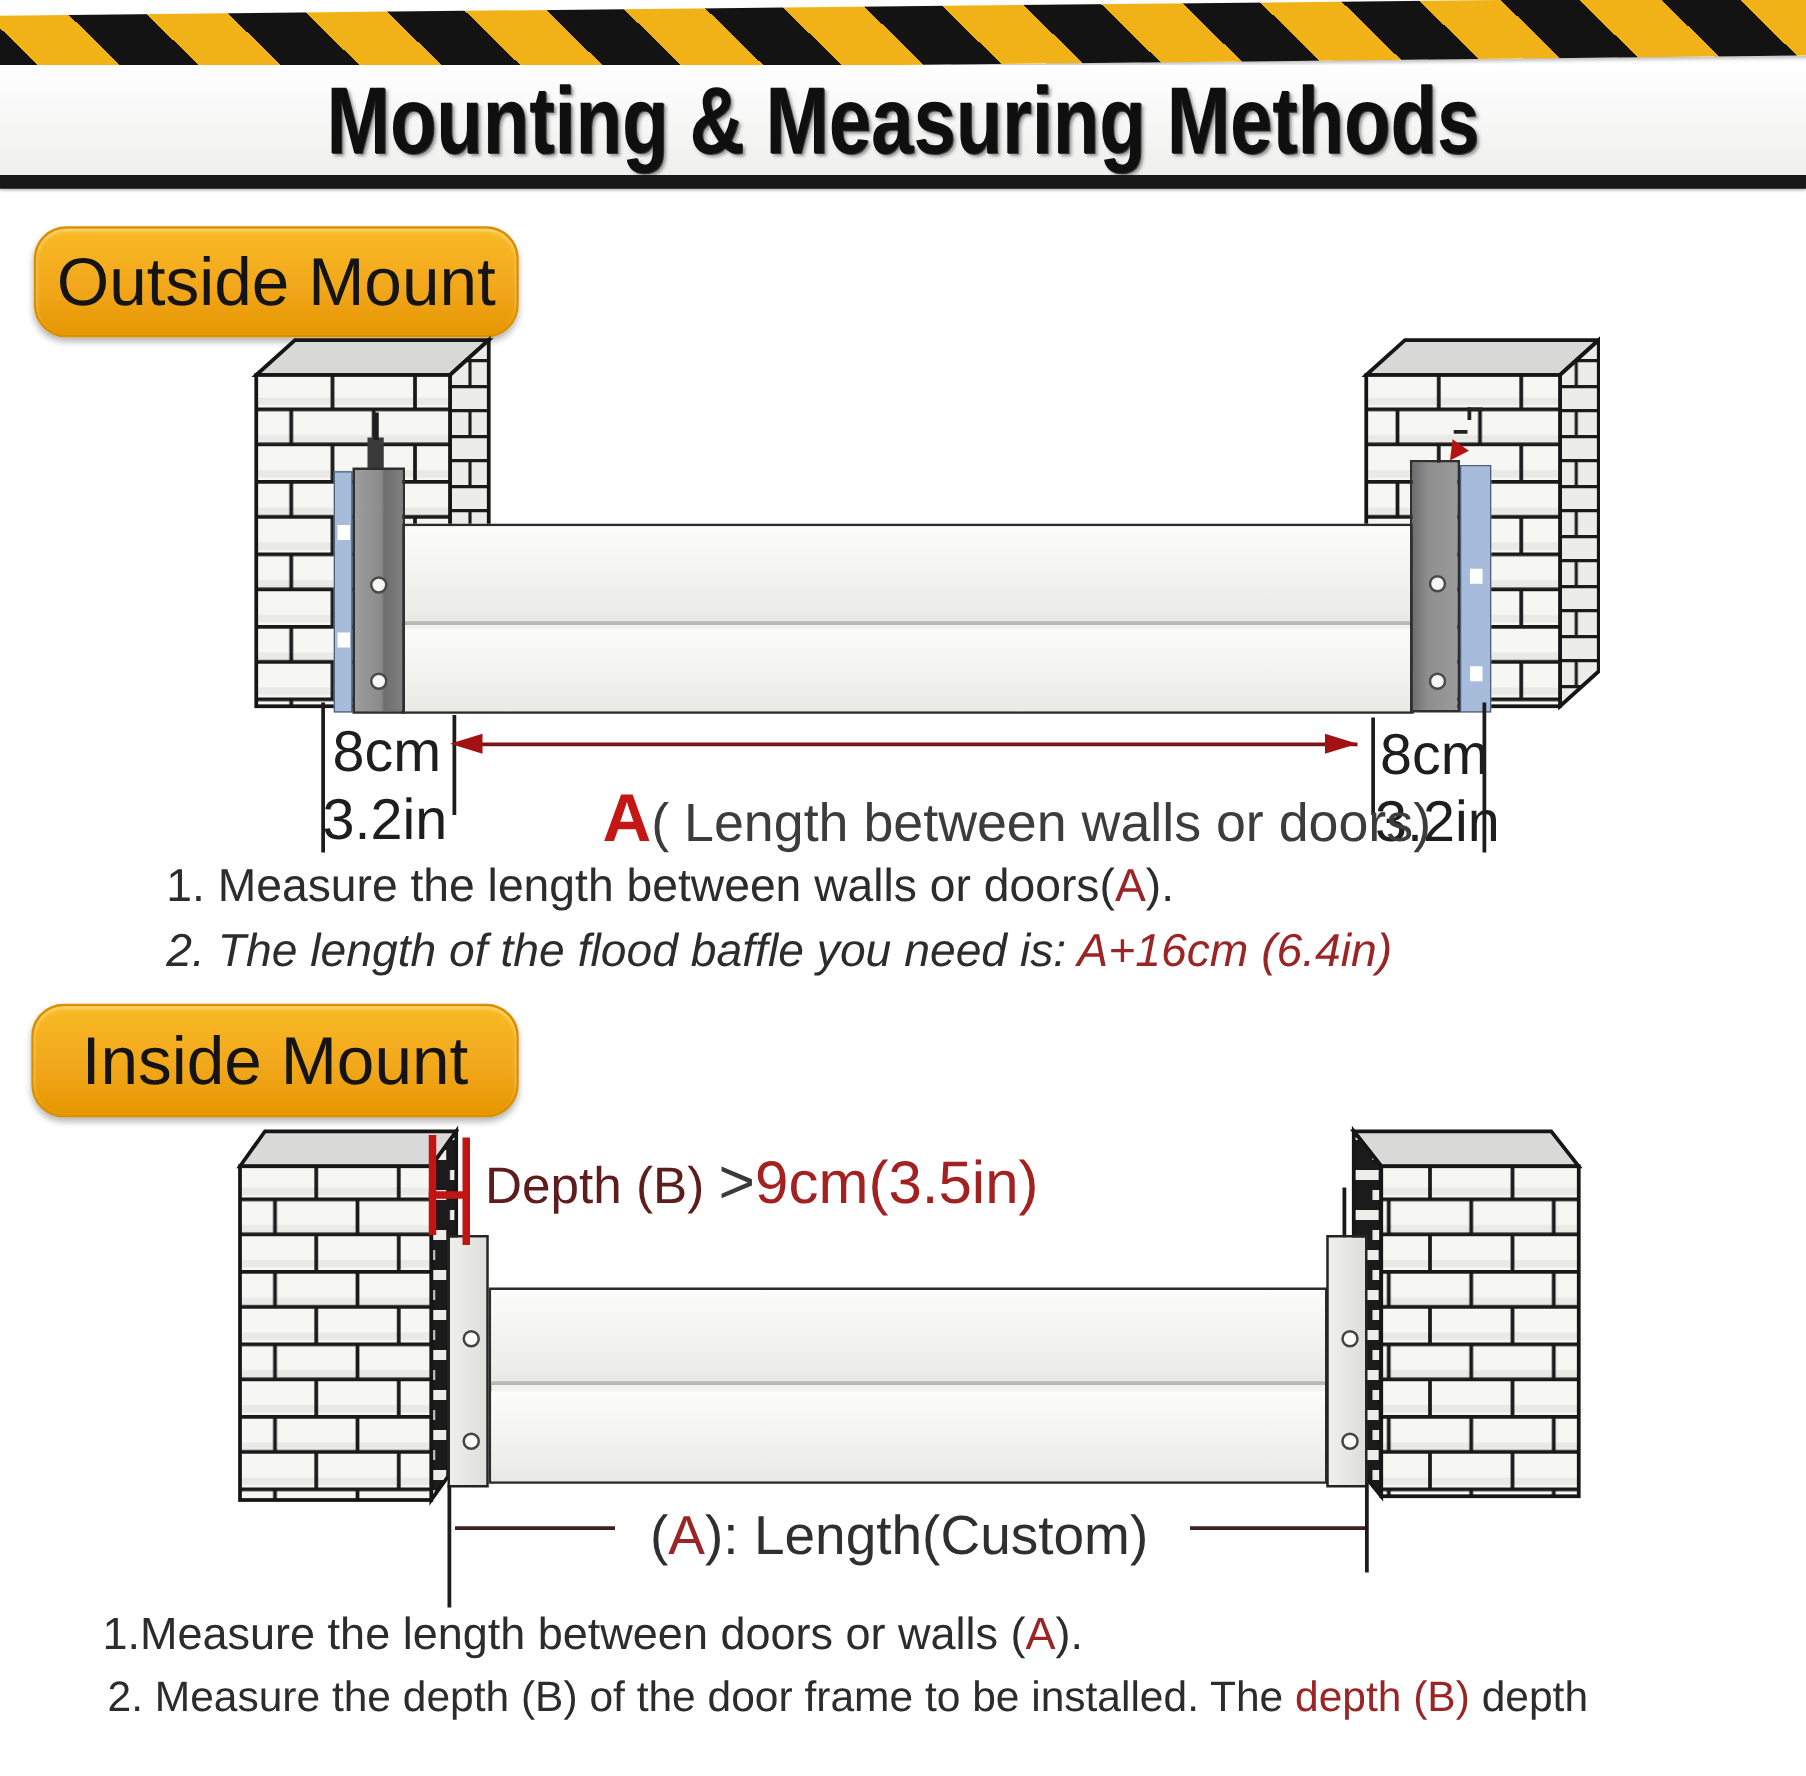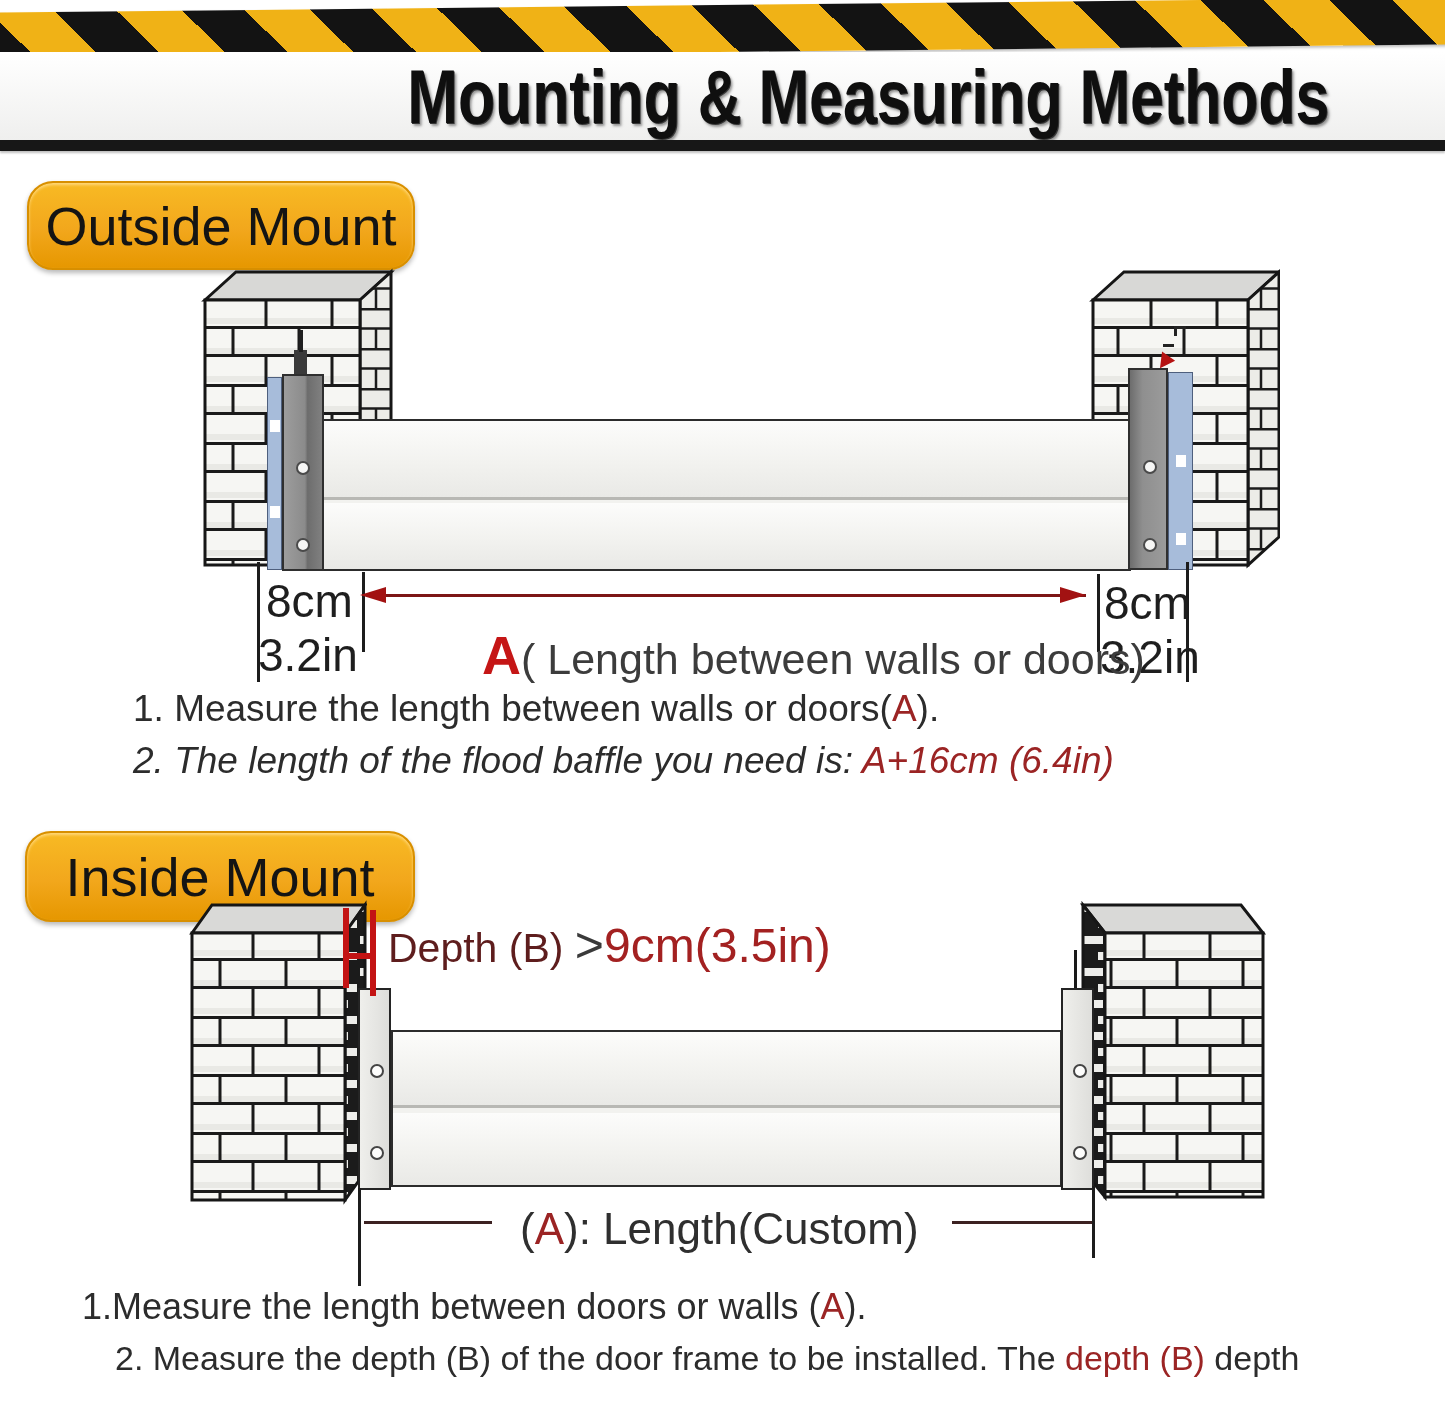--- a/index.html
+++ b/index.html
@@ -5,35 +5,35 @@
   html,body{margin:0;padding:0;background:#fff;}
   .canvas{position:relative;width:1445px;height:1421px;background:#fff;overflow:hidden;
           font-family:"Liberation Sans",sans-serif;color:#262626;}
 
   
   .hazard{position:absolute;left:-25px;right:-25px;top:5px;height:47px;
           background:repeating-linear-gradient(45deg,#131313 0 44px,#f0b216 44px 90px);
           transform:rotate(-0.6deg);box-shadow:0 2px 3px rgba(0,0,0,.25);}
   .titleband{position:absolute;left:0;right:0;top:52px;height:88px;
              background:linear-gradient(180deg,#ffffff,#efefee);
-             display:flex;align-items:center;justify-content:flex-end;}
+             display:flex;align-items:center;justify-content:center;}
   .title{font-size:76px;font-weight:700;color:#0f0f0f;letter-spacing:0;
          transform:scaleX(.8);white-space:nowrap;
          text-shadow:3px 3px 3px rgba(70,70,70,.55),1px 1px 0 #2c2c2c;}
   .blackbar{position:absolute;left:0;right:0;top:140px;height:11px;background:#171717;
             box-shadow:0 2px 2px rgba(0,0,0,.25);}
 
   
   .badge{position:absolute;display:flex;align-items:center;justify-content:center;
          background:linear-gradient(180deg,#f8ba24 0%,#f2a71c 55%,#e69700 100%);
          border:2px solid #d88f00;border-radius:26px;
          box-shadow:0 3px 5px rgba(0,0,0,.28),inset 0 2px 3px #ffd77a;
          font-size:54px;color:#141414;}
   .badge-out{left:27px;top:181px;width:384px;height:85px;}
-  .badge-in{left:25px;top:803px;width:386px;height:87px;margin-top:28px;}
+  .badge-in{left:25px;top:803px;width:386px;height:87px;}
 
   
   .pillar{position:absolute;}
 
   
   .baffle{position:absolute;border:2px solid #2c2c2c;background:#f2f2ef;box-sizing:border-box;}
   .panel{width:100%;background:linear-gradient(180deg,#fcfcfb 0%,#f2f2ef 55%,#e9e9e6 100%);box-sizing:border-box;}
   .panel.top{border-bottom:3px solid #b8b8b4;}
   .panel.bottom{position:absolute;left:0;right:0;bottom:0;top:auto;}
 
@@ -75,21 +75,21 @@
 
   .depthlabel{position:absolute;left:388px;top:916px;font-size:41px;color:#5e1d1d;white-space:nowrap;}
   .lenlabel{position:absolute;left:520px;top:1204px;font-size:44px;color:#2f2f2f;white-space:nowrap;}
 
   
   .step{position:absolute;font-size:37px;color:#2c2c2c;white-space:nowrap;}
   .so1{left:133px;top:688px;}
   .so2{left:133px;top:740px;font-style:italic;}
   .si1{left:82px;top:1286px;font-size:36px;}
   .si2{left:58px;top:1336px;font-size:34px;line-height:44px;}
-  .si2 span:first-child{margin-left:57px;}
+  .si2 span:first-child{margin-left:28px;}
 </style>
 </head>
 <body>
 
 <div class="canvas">
 
   <svg width="0" height="0" style="position:absolute" aria-hidden="true">
     <defs>
       <pattern id="pb" width="66" height="58" patternUnits="userSpaceOnUse">
         <rect width="66" height="58" fill="#f6f6f3"></rect>

